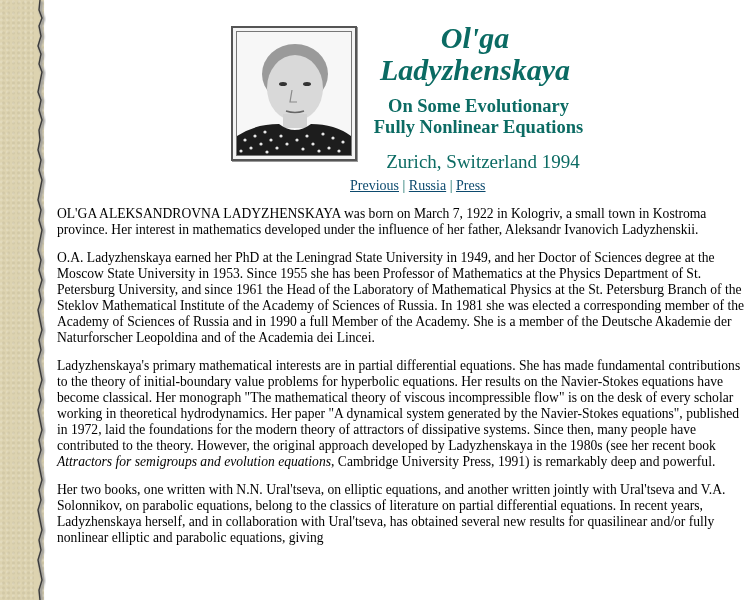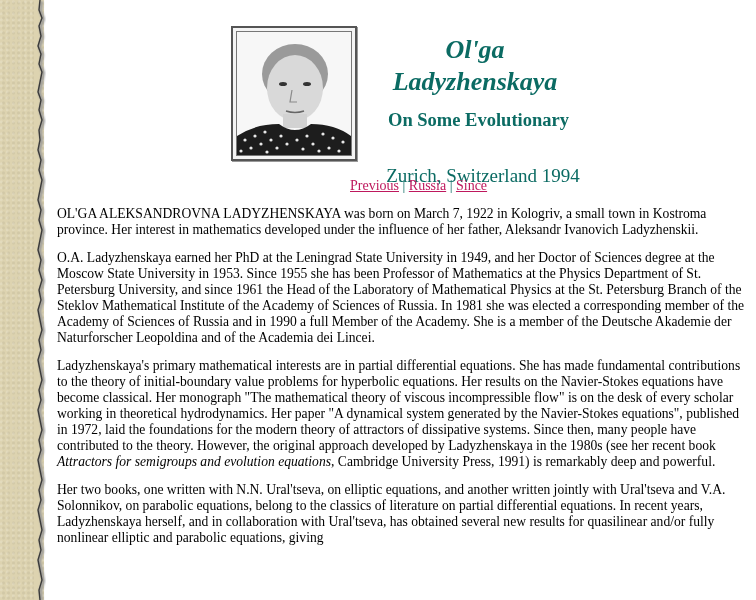--- a/index.html
+++ b/index.html
@@ -54,44 +54,44 @@
       position: absolute;
       left: 300px;
       top: 22px;
       width: 236px;
       text-align: center;
       color: #0b6b63;
     }
     .name {
       font-style: italic;
       font-weight: bold;
-      font-size: 26px;
+      font-size: 30px;
       line-height: 32px;
-      margin: 12px;
+      margin: 0;
     }
     .talk {
       font-weight: bold;
       font-size: 18.5px;
       line-height: 21px;
       margin: 10px 0 0 7px;
     }
     .place {
       font-size: 19px;
       line-height: 22px;
       margin: 13px 0 8px 0;
       padding-left: 16px;
     }
     .nav {
       position: absolute;
       top: 178px;
       left: 293px;
       font-size: 14px;
       color: #0b6b63;
     }
-    .nav a { color: #be185d; text-decoration: underline; }
+    .nav a { color: #0c4a6e; text-decoration: underline; }
     .body-text {
       position: absolute;
       top: 206px;
       left: 0;
       width: 698px;
       font-size: 13.6px;
       line-height: 16px;
     }
     .body-text p { margin: 0 5px 12px 0; }
     .body-text i { font-style: italic; }
@@ -153,32 +153,32 @@
               <circle cx="4" cy="119" r="1.6"></circle>
               <circle cx="30" cy="120" r="1.6"></circle>
           </g>
         </svg>
       </div>
     </div>
     <div class="titles">
       <h1 class="name">Ol'ga Ladyzhenskaya</h1>
       <h2 class="talk">
         <span>On Some Evolutionary</span><br>
-        <br>
+        <span>Fully Nonlinear Equations</span><br>
       </h2>
       <p class="place">Zurich, Switzerland 1994</p>
     </div>
   </div>
 
   <div class="nav">
     <a href="#">Previous</a>
     <span>|</span>
     <a href="#">Russia</a>
     <span>|</span>
-    <a href="#">Since</a>
+    <a href="#">Press</a>
   </div>
 
   <div class="body-text">
     <p>OL'GA ALEKSANDROVNA LADYZHENSKAYA was born on March 7, 1922 in Kologriv, a small town in Kostroma province. Her interest in mathematics developed under the influence of her father, Aleksandr Ivanovich Ladyzhenskii.</p>
     <p>O.A. Ladyzhenskaya earned her PhD at the Leningrad State University in 1949, and her Doctor of Sciences degree at the Moscow State University in 1953. Since 1955 she has been Professor of Mathematics at the Physics Department of St. Petersburg University, and since 1961 the Head of the Laboratory of Mathematical Physics at the St. Petersburg Branch of the Steklov Mathematical Institute of the Academy of Sciences of Russia. In 1981 she was elected a corresponding member of the Academy of Sciences of Russia and in 1990 a full Member of the Academy. She is a member of the Deutsche Akademie der Naturforscher Leopoldina and of the Academia dei Lincei.</p>
     <p><span>Ladyzhenskaya's primary mathematical interests are in partial differential equations. She has made fundamental contributions to the theory of initial-boundary value problems for hyperbolic equations. Her results on the Navier-Stokes equations have become classical. Her monograph "The mathematical theory of viscous incompressible flow" is on the desk of every scholar working in theoretical hydrodynamics. Her paper "A dynamical system generated by the Navier-Stokes equations", published in 1972, laid the foundations for the modern theory of attractors of dissipative systems. Since then, many people have contributed to the theory. However, the original approach developed by Ladyzhenskaya in the 1980s (see her recent book </span><i>Attractors for semigroups and evolution equations</i><span>, Cambridge University Press, 1991) is remarkably deep and powerful.</span></p>
     <p>Her two books, one written with N.N. Ural'tseva, on elliptic equations, and another written jointly with Ural'tseva and V.A. Solonnikov, on parabolic equations, belong to the classics of literature on partial differential equations. In recent years, Ladyzhenskaya herself, and in collaboration with Ural'tseva, has obtained several new results for quasilinear and/or fully nonlinear elliptic and parabolic equations, giving</p>
   </div>
 </div>
 

